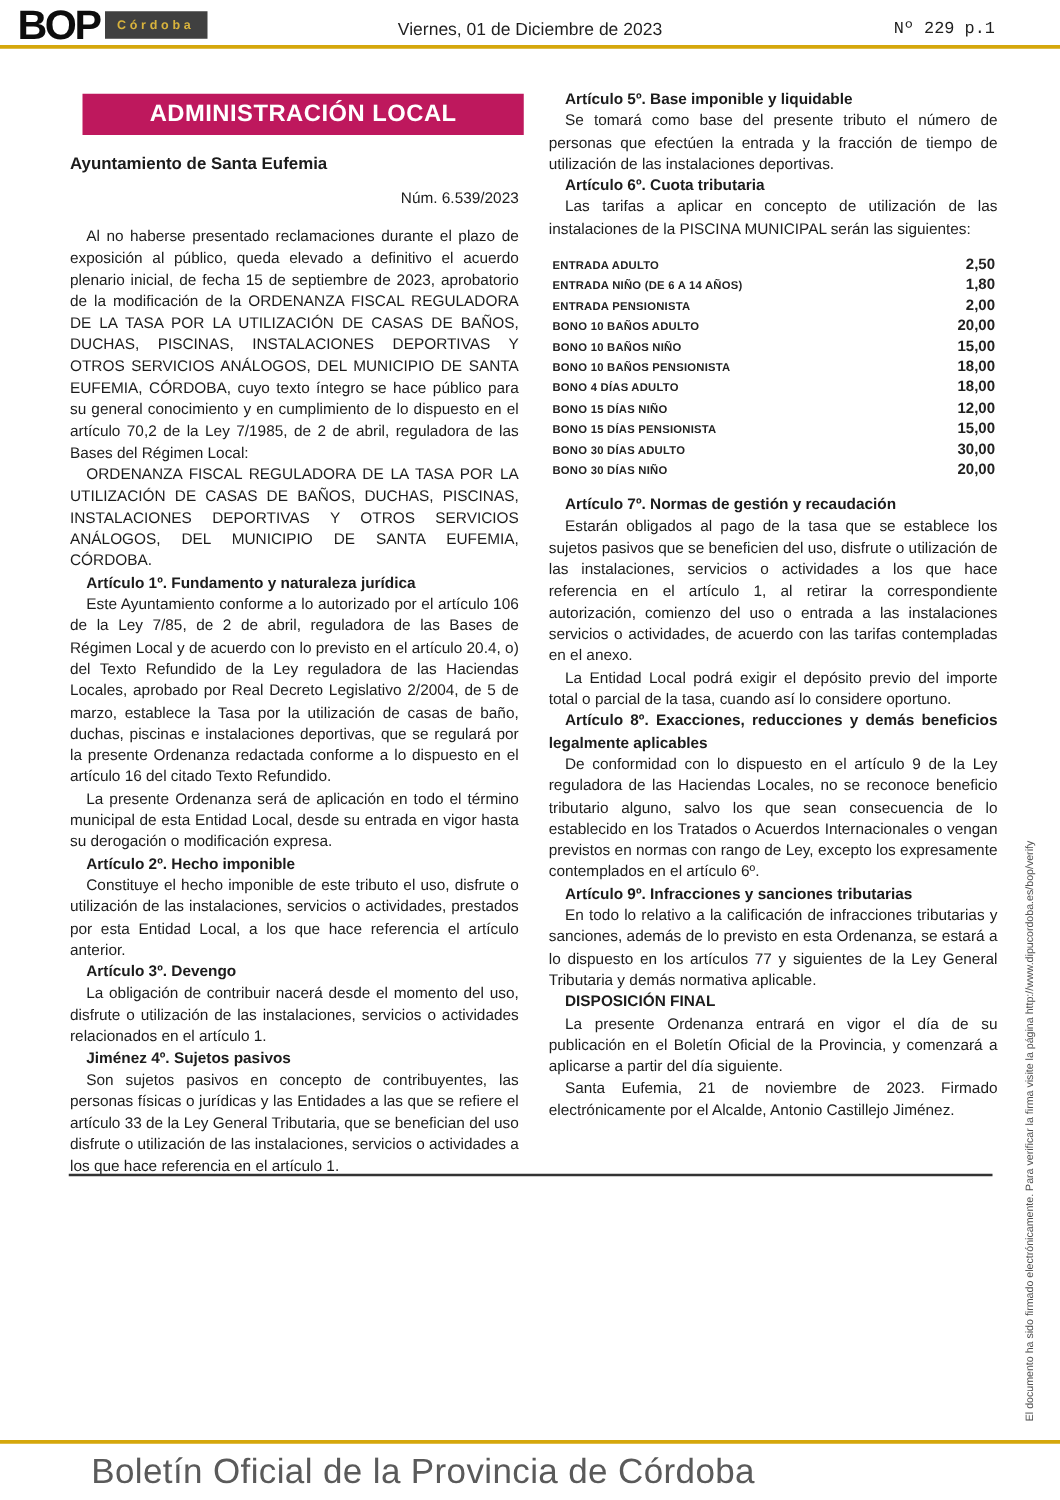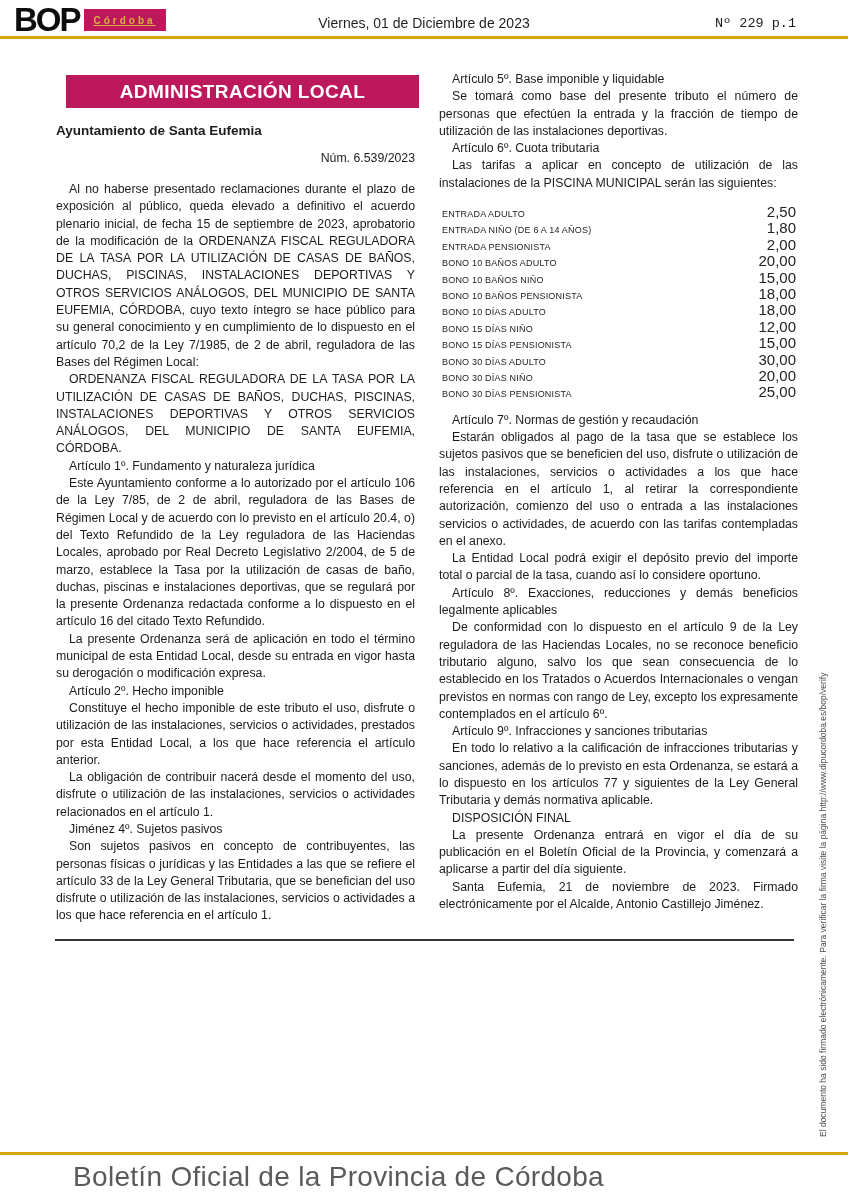--- a/index.html
+++ b/index.html
@@ -6,22 +6,22 @@
   .page {
     position:relative; width:848px; height:1200px; margin:0 auto;
     background:#ffffff; font-family:"Liberation Sans", sans-serif;
     color:#1c1c1c; overflow:hidden;
   }
 
   
   .logo { position:absolute; left:14px; top:5px; display:flex; align-items:center; }
   .logo-bop { font-size:33px; font-weight:bold; letter-spacing:-2px; color:#0d0d0d; line-height:30px; }
   .logo-badge {
-    margin-left:4px; background:#be185d; color:#d9b33c;
-    font-size:10px; font-weight:bold; letter-spacing:3px; padding:6px 10px 5px 10px;text-decoration:underline;
+    margin-left:4px; background:#404040; color:#d9b33c;
+    font-size:10px; font-weight:bold; letter-spacing:3px; padding:6px 10px 5px 10px;
   }
   .masthead-date { position:absolute; top:15px; left:0; width:100%; text-align:center; font-size:14px; color:#1f1f1f; }
   .masthead-issue { position:absolute; top:16px; right:52px; font-size:13.5px; color:#1f1f1f;font-family:Liberation Mono, monospace; }
   .gold-rule { position:absolute; left:0; width:848px; height:3px; background:#d5a70b; }
   .gold-rule.top { top:36px; }
   .gold-rule.bottom { top:1152px; }
 
   
   .banner {
     position:absolute; left:66px; top:75px; width:353px; height:33px;
@@ -30,27 +30,27 @@
   .banner-label { color:#ffffff; font-weight:bold; font-size:19px; letter-spacing:0.4px; }
 
   .org-line { position:absolute; left:56px; top:123px; width:359px; font-size:13.5px; font-weight:bold; }
   .num-line { position:absolute; left:56px; top:151px; width:359px; text-align:right; font-size:12.3px; }
 
   
   .col { position:absolute; width:359px; font-size:12.3px; line-height:17.3px; text-align:justify; }
   .col-left  { left:56px;  top:181px; }
   .col-right { left:439px; top:71px;  }
   .para { margin:0; text-indent:13px; }
-  .para.heading { font-weight:normal; }
+  .para.heading { font-weight:bold; }
 
   
-  .tariff { margin:11px 0 12px 0; padding:0 2px 0 3px; }
+  .tariff { margin:11px 0 12px 0; padding:0 2px 0 3px;font-weight:bold; }
   .tariff-row { display:flex; justify-content:space-between; align-items:baseline; height:16.4px; }
   .tariff-label { font-size:9px; letter-spacing:0.2px; color:#222; }
-  .tariff-value { font-size:15px; color:#222; }
+  .tariff-value { font-size:12px; color:#222; }
 
   .content-divider { position:absolute; left:55px; top:939px; width:739px; height:2px; background:#333333; }
 
   
   .vertical-note {
     position:absolute; left:817px; top:1137px; width:705px; height:12px;
     transform:rotate(-90deg); transform-origin:0 0;
     font-size:8.5px; color:#4d4d4d; white-space:nowrap; line-height:12px;
   }
 
@@ -81,20 +81,21 @@
   <div class="num-line">Núm. 6.539/2023</div>
 
   <div class="col col-left">
       <p class="para">Al no haberse presentado reclamaciones durante el plazo de exposición al público, queda elevado a definitivo el acuerdo plenario inicial, de fecha 15 de septiembre de 2023, aprobatorio de la modificación de la ORDENANZA FISCAL REGULADORA DE LA TASA POR LA UTILIZACIÓN DE CASAS DE BAÑOS, DUCHAS, PISCINAS, INSTALACIONES DEPORTIVAS Y OTROS SERVICIOS ANÁLOGOS, DEL MUNICIPIO DE SANTA EUFEMIA, CÓRDOBA, cuyo texto íntegro se hace público para su general conocimiento y en cumplimiento de lo dispuesto en el artículo 70,2 de la Ley 7/1985, de 2 de abril, reguladora de las Bases del Régimen Local:</p>
       <p class="para">ORDENANZA FISCAL REGULADORA DE LA TASA POR LA UTILIZACIÓN DE CASAS DE BAÑOS, DUCHAS, PISCINAS, INSTALACIONES DEPORTIVAS Y OTROS SERVICIOS ANÁLOGOS, DEL MUNICIPIO DE SANTA EUFEMIA, CÓRDOBA.</p>
       <p class="para heading">Artículo 1º. Fundamento y naturaleza jurídica</p>
       <p class="para">Este Ayuntamiento conforme a lo autorizado por el artículo 106 de la Ley 7/85, de 2 de abril, reguladora de las Bases de Régimen Local y de acuerdo con lo previsto en el artículo 20.4, o) del Texto Refundido de la Ley reguladora de las Haciendas Locales, aprobado por Real Decreto Legislativo 2/2004, de 5 de marzo, establece la Tasa por la utilización de casas de baño, duchas, piscinas e instalaciones deportivas, que se regulará por la presente Ordenanza redactada conforme a lo dispuesto en el artículo 16 del citado Texto Refundido.</p>
       <p class="para">La presente Ordenanza será de aplicación en todo el término municipal de esta Entidad Local, desde su entrada en vigor hasta su derogación o modificación expresa.</p>
       <p class="para heading">Artículo 2º. Hecho imponible</p>
       <p class="para">Constituye el hecho imponible de este tributo el uso, disfrute o utilización de las instalaciones, servicios o actividades, prestados por esta Entidad Local, a los que hace referencia el artículo anterior.</p>
+      <p class="para heading">Artículo 3º. Devengo</p>
       <p class="para">La obligación de contribuir nacerá desde el momento del uso, disfrute o utilización de las instalaciones, servicios o actividades relacionados en el artículo 1.</p>
       <p class="para heading">Jiménez 4º. Sujetos pasivos</p>
       <p class="para">Son sujetos pasivos en concepto de contribuyentes, las personas físicas o jurídicas y las Entidades a las que se refiere el artículo 33 de la Ley General Tributaria, que se benefician del uso disfrute o utilización de las instalaciones, servicios o actividades a los que hace referencia en el artículo 1.</p>
     </div>
   <div class="col col-right">
       <p class="para heading">Artículo 5º. Base imponible y liquidable</p>
       <p class="para">Se tomará como base del presente tributo el número de personas que efectúen la entrada y la fracción de tiempo de utilización de las instalaciones deportivas.</p>
       <p class="para heading">Artículo 6º. Cuota tributaria</p>
       <p class="para">Las tarifas a aplicar en concepto de utilización de las instalaciones de la PISCINA MUNICIPAL serán las siguientes:</p>
       <div class="tariff">
@@ -116,42 +117,38 @@
         </div>
         <div class="tariff-row">
           <span class="tariff-label">BONO 10 BAÑOS NIÑO</span>
           <span class="tariff-value">15,00</span>
         </div>
         <div class="tariff-row">
           <span class="tariff-label">BONO 10 BAÑOS PENSIONISTA</span>
           <span class="tariff-value">18,00</span>
         </div>
         <div class="tariff-row">
-          <span class="tariff-label">BONO 10 DÍAS ADULTO</span>
+          <span class="tariff-label">BONO 4 DÍAS ADULTO</span>
           <span class="tariff-value">18,00</span>
         </div>
         <div class="tariff-row">
           <span class="tariff-label">BONO 15 DÍAS NIÑO</span>
           <span class="tariff-value">12,00</span>
         </div>
         <div class="tariff-row">
           <span class="tariff-label">BONO 15 DÍAS PENSIONISTA</span>
           <span class="tariff-value">15,00</span>
         </div>
         <div class="tariff-row">
           <span class="tariff-label">BONO 30 DÍAS ADULTO</span>
           <span class="tariff-value">30,00</span>
         </div>
         <div class="tariff-row">
           <span class="tariff-label">BONO 30 DÍAS NIÑO</span>
           <span class="tariff-value">20,00</span>
-        </div>
-        <div class="tariff-row">
-          <span class="tariff-label">BONO 30 DÍAS PENSIONISTA</span>
-          <span class="tariff-value">25,00</span>
         </div>
       </div>
       <p class="para heading">Artículo 7º. Normas de gestión y recaudación</p>
       <p class="para">Estarán obligados al pago de la tasa que se establece los sujetos pasivos que se beneficien del uso, disfrute o utilización de las instalaciones, servicios o actividades a los que hace referencia en el artículo 1, al retirar la correspondiente autorización, comienzo del uso o entrada a las instalaciones servicios o actividades, de acuerdo con las tarifas contempladas en el anexo.</p>
       <p class="para">La Entidad Local podrá exigir el depósito previo del importe total o parcial de la tasa, cuando así lo considere oportuno.</p>
       <p class="para heading">Artículo 8º. Exacciones, reducciones y demás beneficios legalmente aplicables</p>
       <p class="para">De conformidad con lo dispuesto en el artículo 9 de la Ley reguladora de las Haciendas Locales, no se reconoce beneficio tributario alguno, salvo los que sean consecuencia de lo establecido en los Tratados o Acuerdos Internacionales o vengan previstos en normas con rango de Ley, excepto los expresamente contemplados en el artículo 6º.</p>
       <p class="para heading">Artículo 9º. Infracciones y sanciones tributarias</p>
       <p class="para">En todo lo relativo a la calificación de infracciones tributarias y sanciones, además de lo previsto en esta Ordenanza, se estará a lo dispuesto en los artículos 77 y siguientes de la Ley General Tributaria y demás normativa aplicable.</p>
       <p class="para heading">DISPOSICIÓN FINAL</p>

